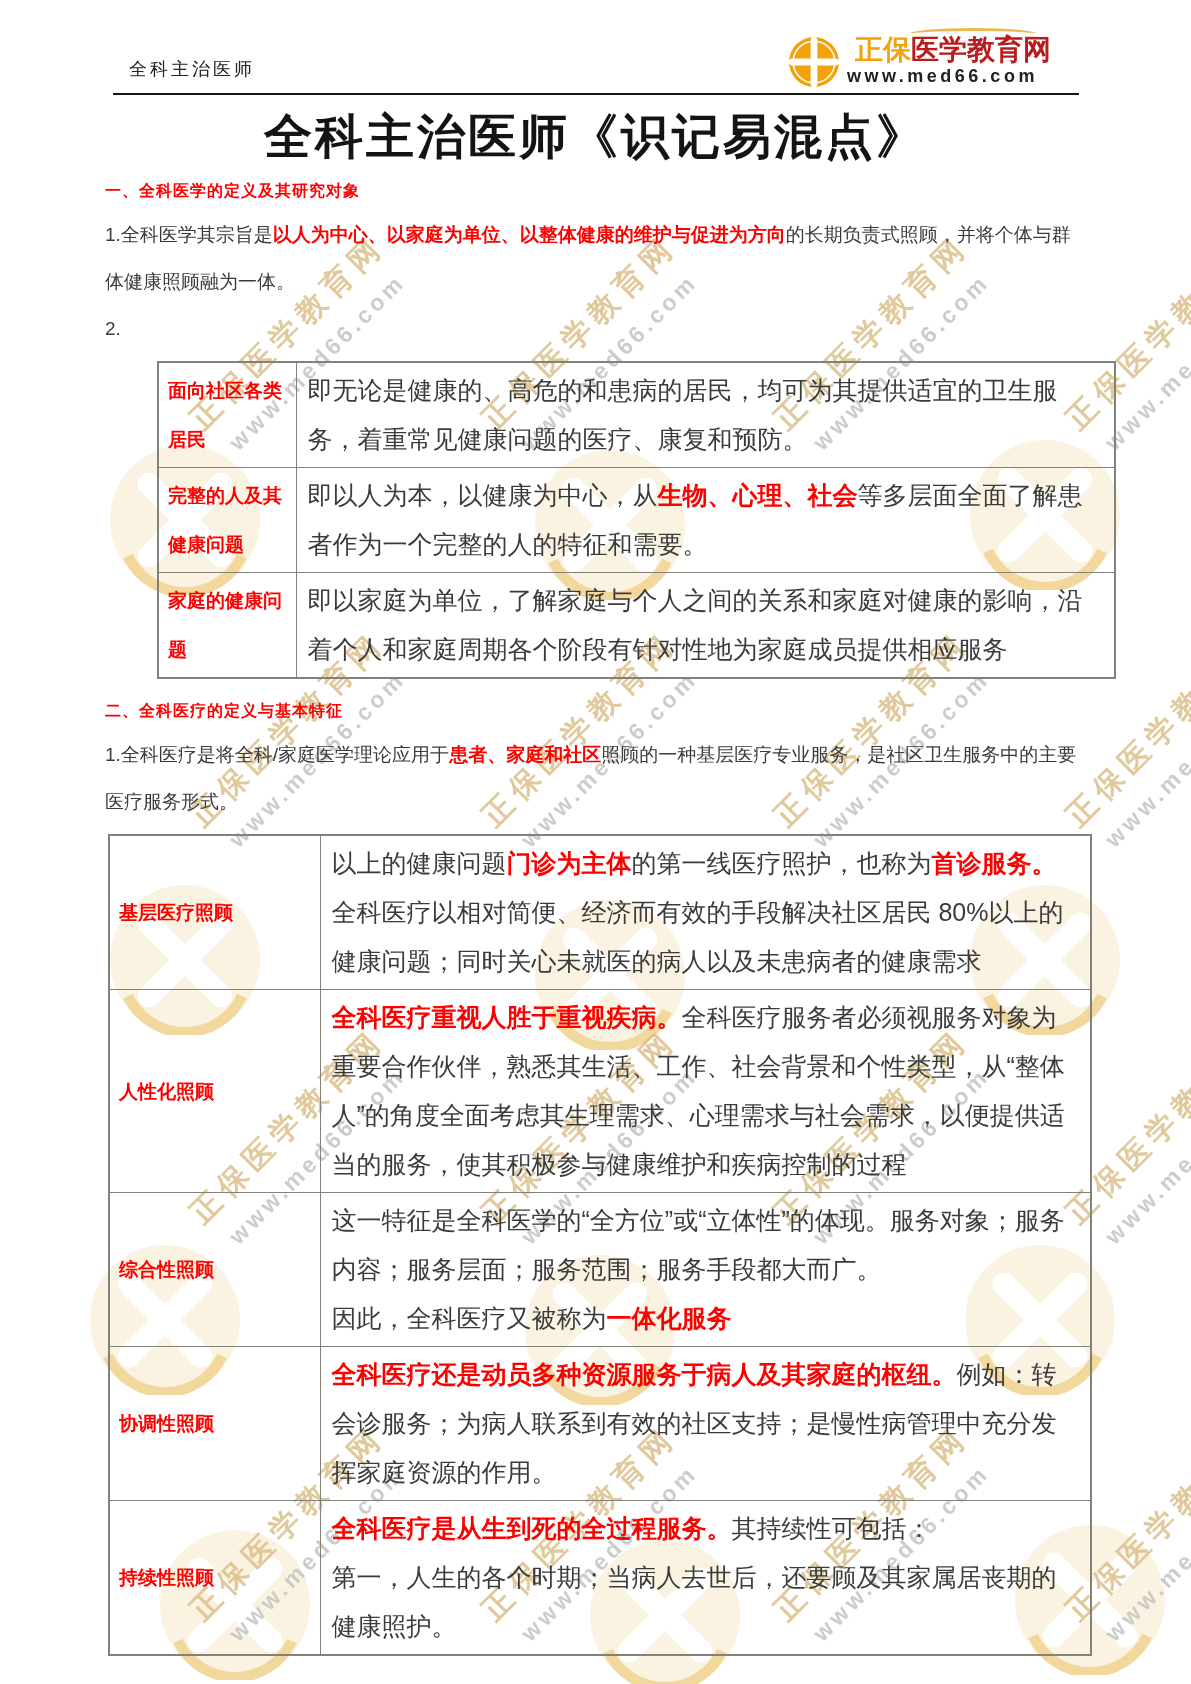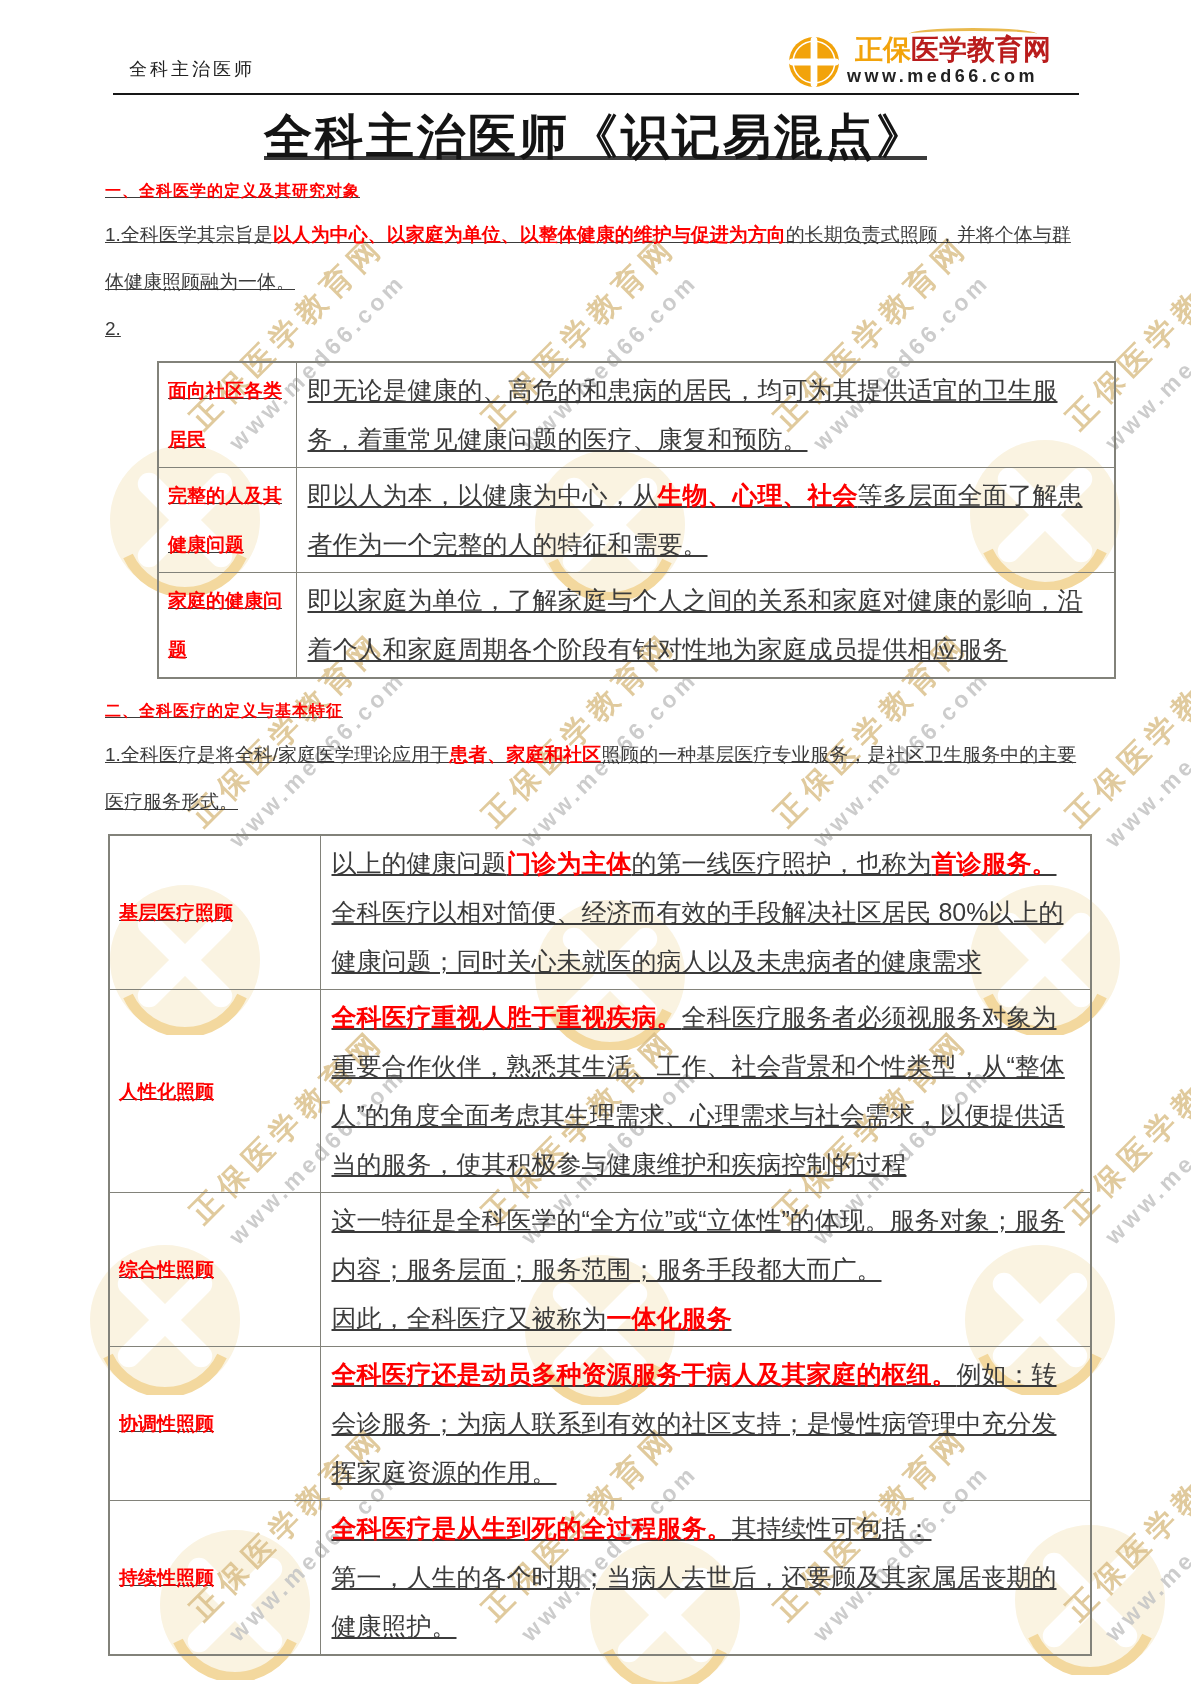--- a/index.html
+++ b/index.html
@@ -19,21 +19,21 @@
   .watermark-layer { position:absolute; inset:0; z-index:0; pointer-events:none; }
   .wm-text {
     position:absolute; width:260px; text-align:center;
     transform: translate(-50%,-50%) rotate(-45deg);
   }
   .wm-cn { display:block; font-size:30px; font-weight:bold; letter-spacing:7px; color:#d9bd85; opacity:.8; white-space:nowrap; }
   .wm-url { display:block; font-size:23px; font-weight:bold; letter-spacing:4px; color:#c7c7c7; opacity:.9; margin-top:8px; white-space:nowrap; }
   .wm-circle { position:absolute; width:150px; height:150px; transform:translate(-50%,-50%); }
 
   
-  .content { position:relative; z-index:1;text-decoration:underline; }
+  .content { position:relative; z-index:1; }
 
   .header { padding: 0 112px 0 113px; }
   .header-inner { position:relative; height:95px; border-bottom:2px solid #161616; }
   .header-doc-label {
     position:absolute; left:16px; bottom:12px;
     font-family:"Liberation Serif", serif;
     font-size:18px; letter-spacing:3px; color:#222;
   }
   .logo { position:absolute; right:28px; bottom:6px; display:flex; align-items:flex-start; }
   .logo-mark { width:50px; height:50px; margin-right:8px; margin-top:2px; }

